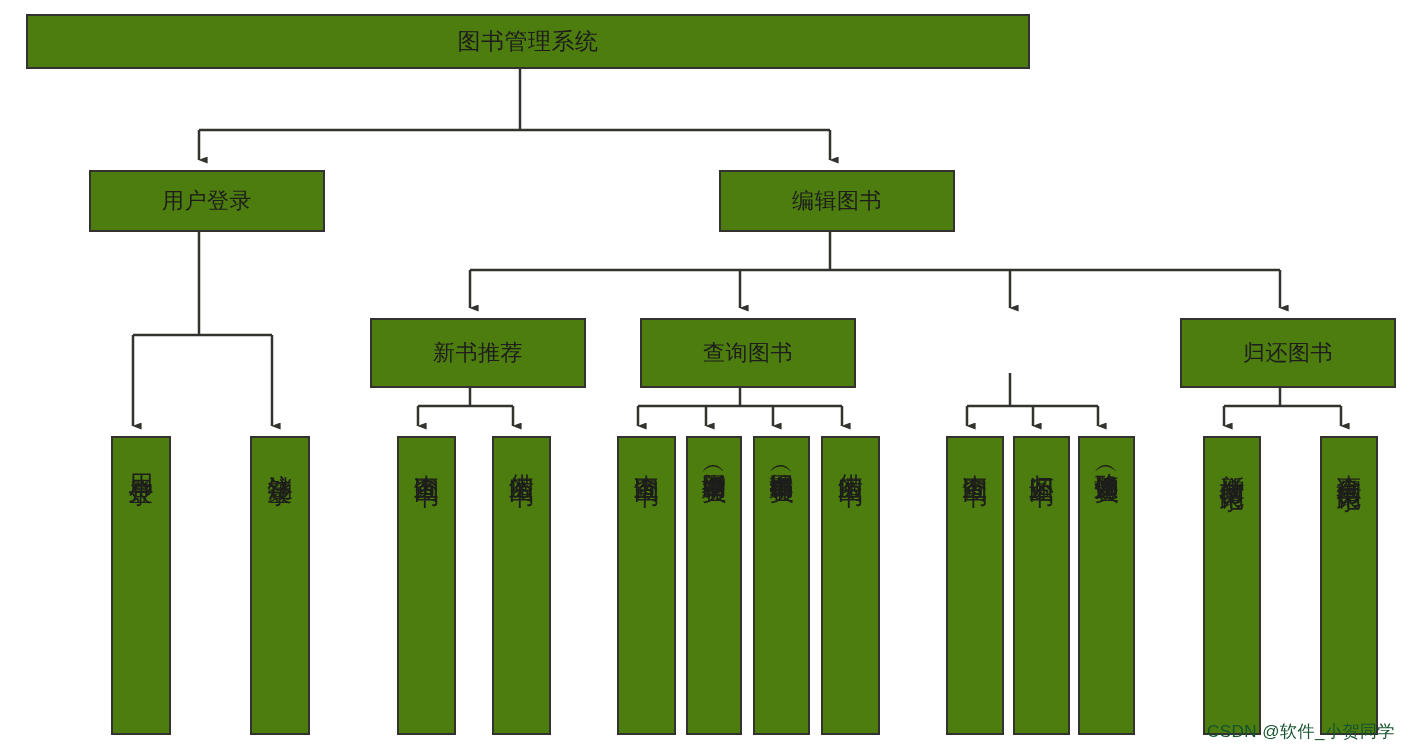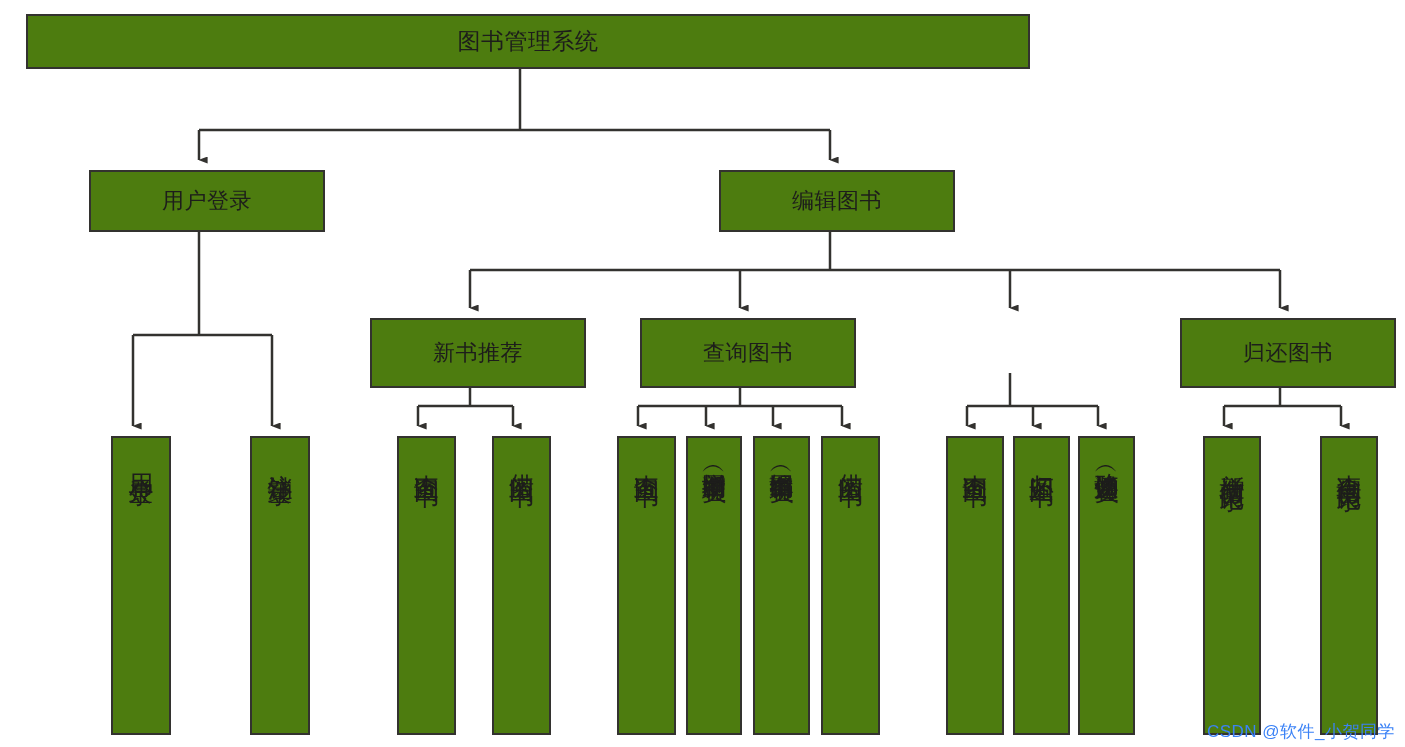--- a/index.html
+++ b/index.html
@@ -91,21 +91,21 @@
     white-space: nowrap;
   }
   .node.leaf.narrow .node-label { font-size: 24px; letter-spacing: 1px; }
 
   
   #watermark {
     position: absolute;
     right: 10px;
     bottom: 4px;
     font-size: 17px;
-    color: #3b82f6;
+    color: #14532d;
     z-index: 5;
     white-space: nowrap;
     letter-spacing: 0.5px;
   }
 </style>
 </head>
 <body>
 
 <div id="diagram-root">
 

